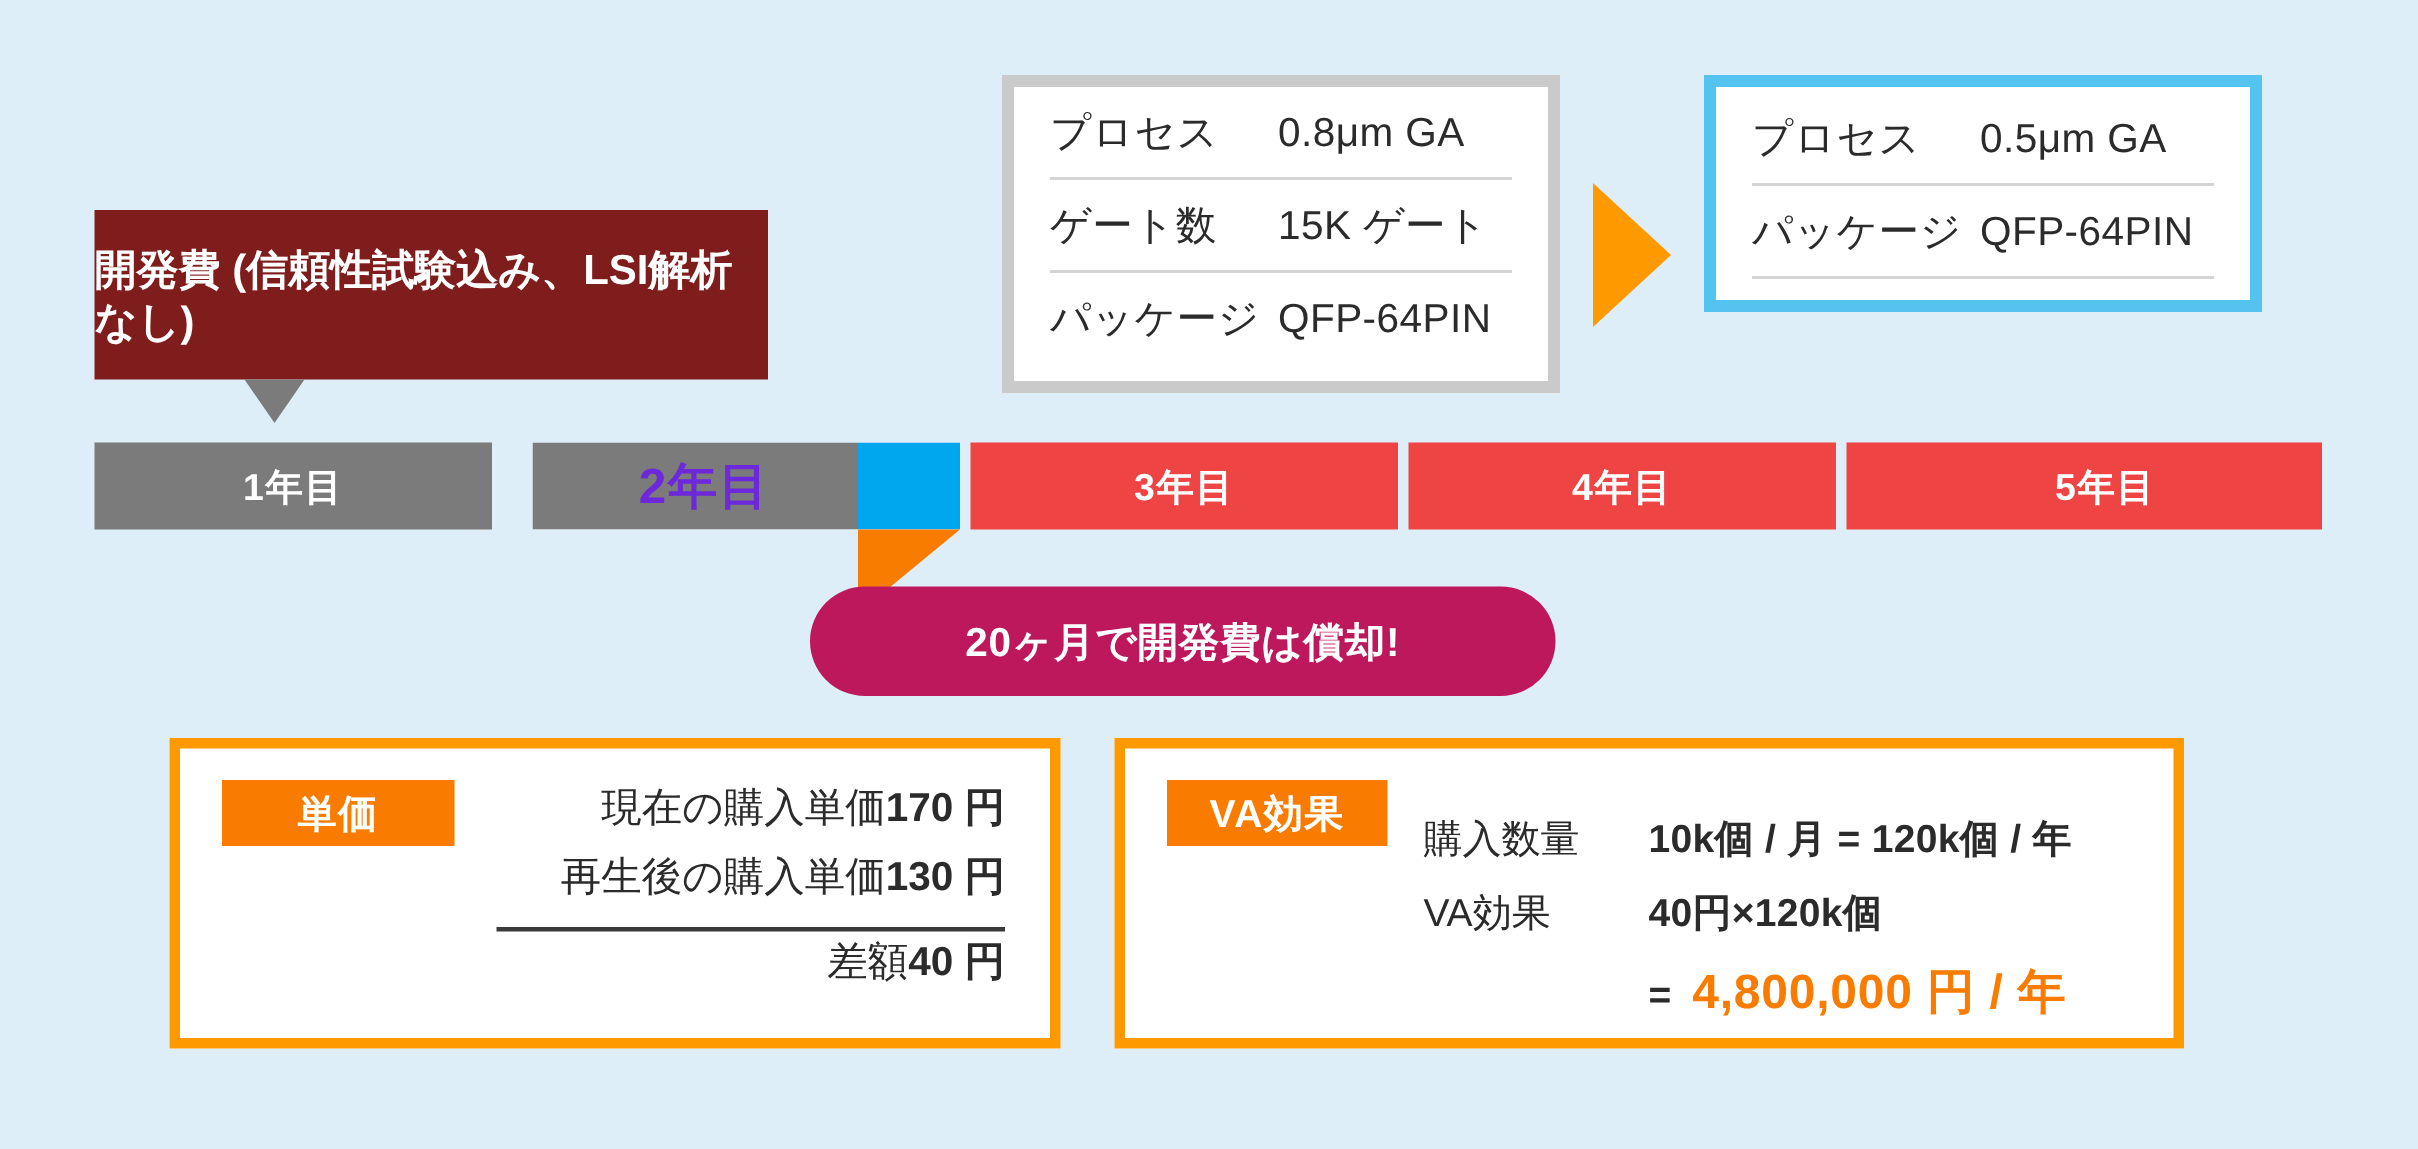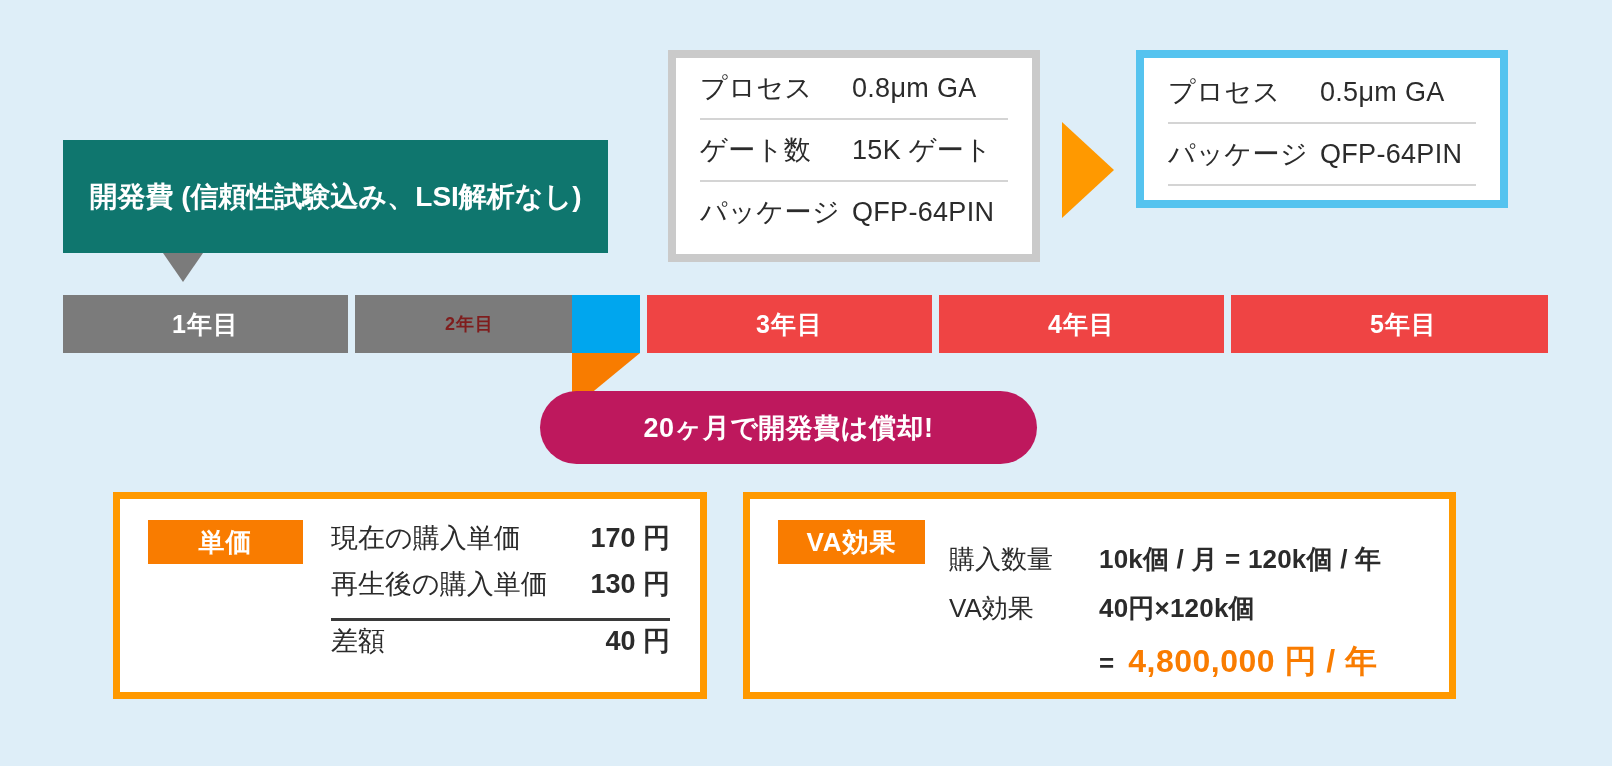--- a/index.html
+++ b/index.html
@@ -32,22 +32,22 @@
   .arrow-right{
     position:absolute;left:1062px;top:122px;
     width:0;height:0;
     border-top:48px solid transparent;
     border-bottom:48px solid transparent;
     border-left:52px solid #ff9900;
   }
 
   
   .cost-banner{
-    position:absolute;left:63px;top:140px;width:545px;height:113px;
-    background:#0f766e;color:#ffffff;
+    position:absolute;left:63px;top:140px;width:449px;height:113px;
+    background:#7f1d1d;color:#ffffff;
     display:flex;flex-direction:column;align-items:center;justify-content:center;
     box-sizing:border-box;
   }
   .cost-title{font-size:28px;font-weight:700;letter-spacing:0px;line-height:1.25;}
   .cost-amount{font-size:33px;font-weight:700;margin-top:6px;letter-spacing:.5px;}
   .cost-tail{
     position:absolute;left:163px;top:253px;
     width:0;height:0;
     border-left:20px solid transparent;
     border-right:20px solid transparent;
@@ -63,21 +63,21 @@
     box-sizing:border-box;
   }
   .tl-gray{background:#7b7b7b;}
   .tl-blue{background:#ef4444;}
   .tl-split{position:absolute;top:0;height:58px;overflow:hidden;}
   .tl-split .left{position:absolute;left:0;top:0;height:58px;background:#7b7b7b;}
   .tl-split .right{position:absolute;top:0;right:0;height:58px;background:#00a6ee;}
   .tl-split .lbl{
     position:absolute;left:0;top:0;width:100%;height:58px;
     display:flex;align-items:center;justify-content:center;
-    color:#7f1d1d;font-size:18px;font-weight:700;letter-spacing:1px;
+    color:#6d28d9;font-size:33px;font-weight:700;letter-spacing:1px;
     transform:translateX(-28px);
   }
 
   
   .callout{
     position:absolute;left:540px;top:391px;width:497px;height:73px;
     background:#be185d;border-radius:37px;
     display:flex;align-items:center;justify-content:center;
     color:#ffffff;font-size:27px;font-weight:700;letter-spacing:.5px;
   }
@@ -87,21 +87,21 @@
     border-left:0 solid transparent;
     border-right:68px solid transparent;
     border-top:56px solid #f87c00;
   }
 
   
   .info-card{
     position:absolute;background:#ffffff;box-sizing:border-box;
     border:7px solid #ff9900;
   }
-  .info-card.left{left:113px;top:492px;width:594px;height:207px;}
+  .info-card.left{left:113px;top:492px;width:594px;height:207px;text-align:right;}
   .info-card.right{left:743px;top:492px;width:713px;height:207px;}
   .card-body{display:flex;padding:21px 0 0 0;height:100%;box-sizing:border-box;}
   .badge-col{flex:0 0 auto;padding-left:28px;}
   .badge{
     background:#f97c00;color:#ffffff;font-size:26px;font-weight:700;
     display:inline-flex;align-items:center;justify-content:center;
     letter-spacing:1px;
   }
   .info-card.left .badge{width:155px;height:44px;}
   .info-card.right .badge{width:147px;height:44px;}
@@ -159,21 +159,21 @@
       </div>
     </div>
   </div>
 
   <div class="cost-banner">
     <div class="cost-title">開発費 (信頼性試験込み、LSI解析なし)</div>
   </div>
   <div class="cost-tail"></div>
 
   <div class="timeline">
-    <div class="tl-seg tl-gray" style="left:0px;width:285px;">
+    <div class="tl-seg tl-gray" style="left:0px;width:265px;">
       <span>1年目</span>
     </div>
 
     <div class="tl-split" style="left:292px;width:285px;">
       <div class="left" style="width:217px;"></div>
       <div class="right" style="width:68px;"></div>
       <div class="lbl">2年目</div>
     </div>
 
     <div class="tl-seg tl-blue" style="left:584px;width:285px;">

